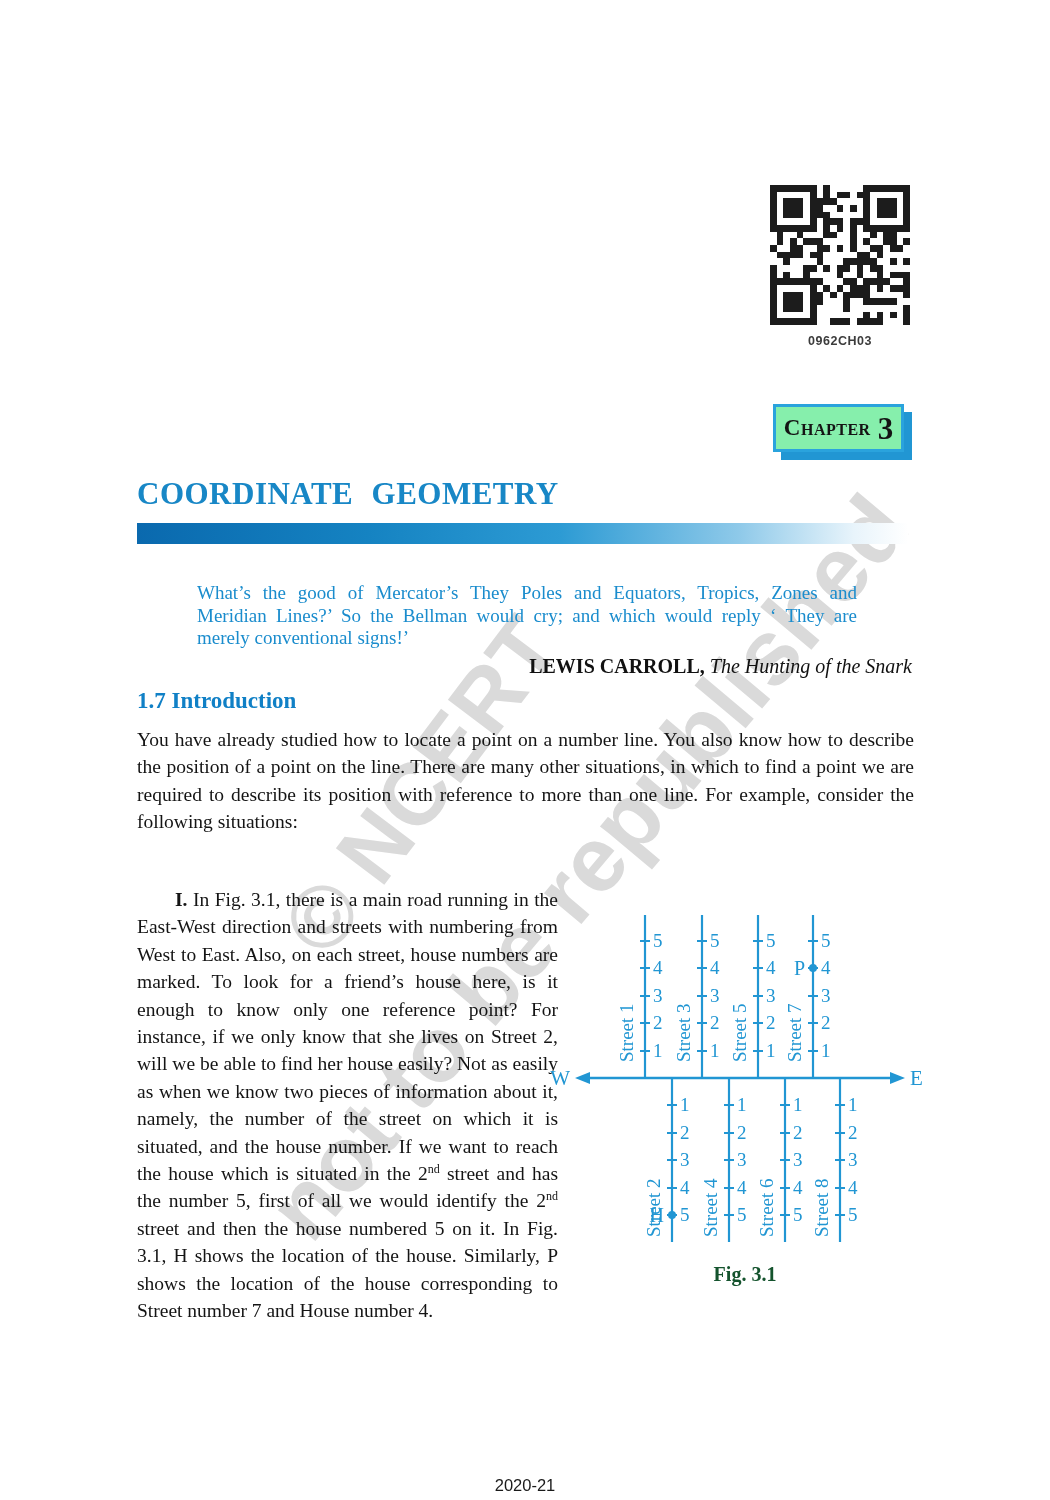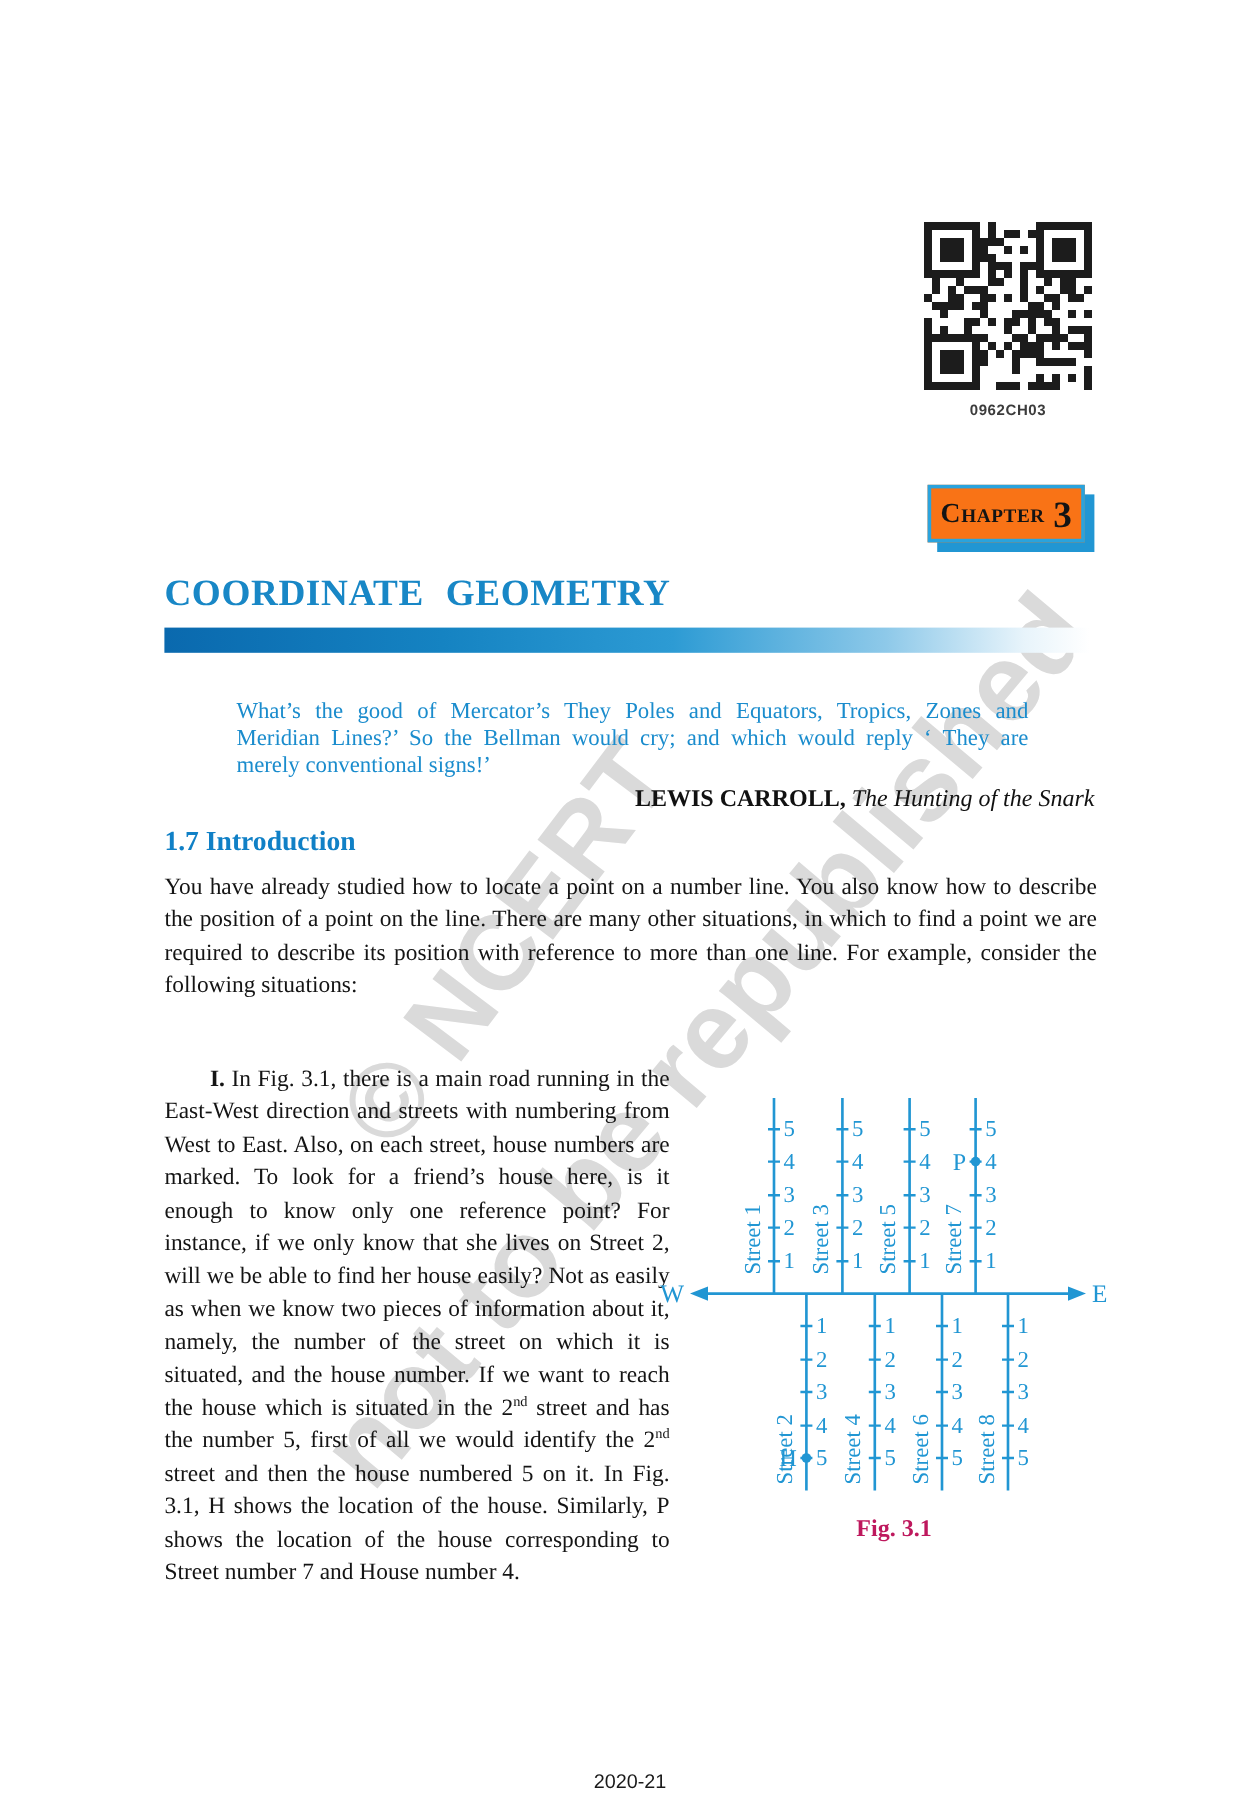--- a/index.html
+++ b/index.html
@@ -18,21 +18,21 @@
   .layer{ position:absolute; inset:0; z-index:1;padding-left:48px; }
   
   .qr-wrap{ position:absolute; left:765px; top:185px; width:150px; text-align:center; }
   .qr-label{
     font-family:"Liberation Sans", sans-serif; font-weight:bold; font-size:12.5px;
     color:#3c3c3c; margin-top:5px; letter-spacing:0.5px;
   }
   
   .chapter-box{
     position:absolute; left:773px; top:404px; width:131px; height:48px;
-    background:#f97316; border:3px solid #2aa3dd; box-shadow:8px 8px 0 #2196d3;
+    background:#86efac; border:3px solid #2aa3dd; box-shadow:8px 8px 0 #2196d3;
     display:flex; align-items:center; justify-content:center; gap:7px;
   }
   .chapter-word{ font-variant:small-caps; font-weight:700; font-size:23px; letter-spacing:0.5px; }
   .chapter-num{ font-weight:700; font-size:31px; line-height:1; }
   
   .page-title{
     position:absolute; left:137px; top:476px; font-size:31px; font-weight:700;
     color:#1887c6; letter-spacing:0.5px; word-spacing:10px;
   }
   .title-rule{
@@ -55,21 +55,21 @@
   .para-situation{
     position:absolute; left:137px; top:886px; width:421px; font-size:19.5px;
     line-height:27.4px; text-align:justify; text-indent:38px;
   }
   .lead-bold{ font-weight:700; }
   sup{ font-size:12px; line-height:0; }
   
   .figure-svg{ position:absolute; left:550px; top:890px; }
   .figure-caption{
     position:absolute; left:550px; top:1263px; width:390px; text-align:center;
-    color:#be185d; font-weight:700; font-size:20px;
+    color:#14532d; font-weight:700; font-size:20px;
   }
   
   .page-footer{
     position:absolute; left:0; top:1432px; width:1050px; text-align:center;
     font-family:"Liberation Sans", sans-serif; font-size:16.5px; color:#1a1a1a;margin-top:44px;
   }
 </style>
 </head>
 <body>
 

